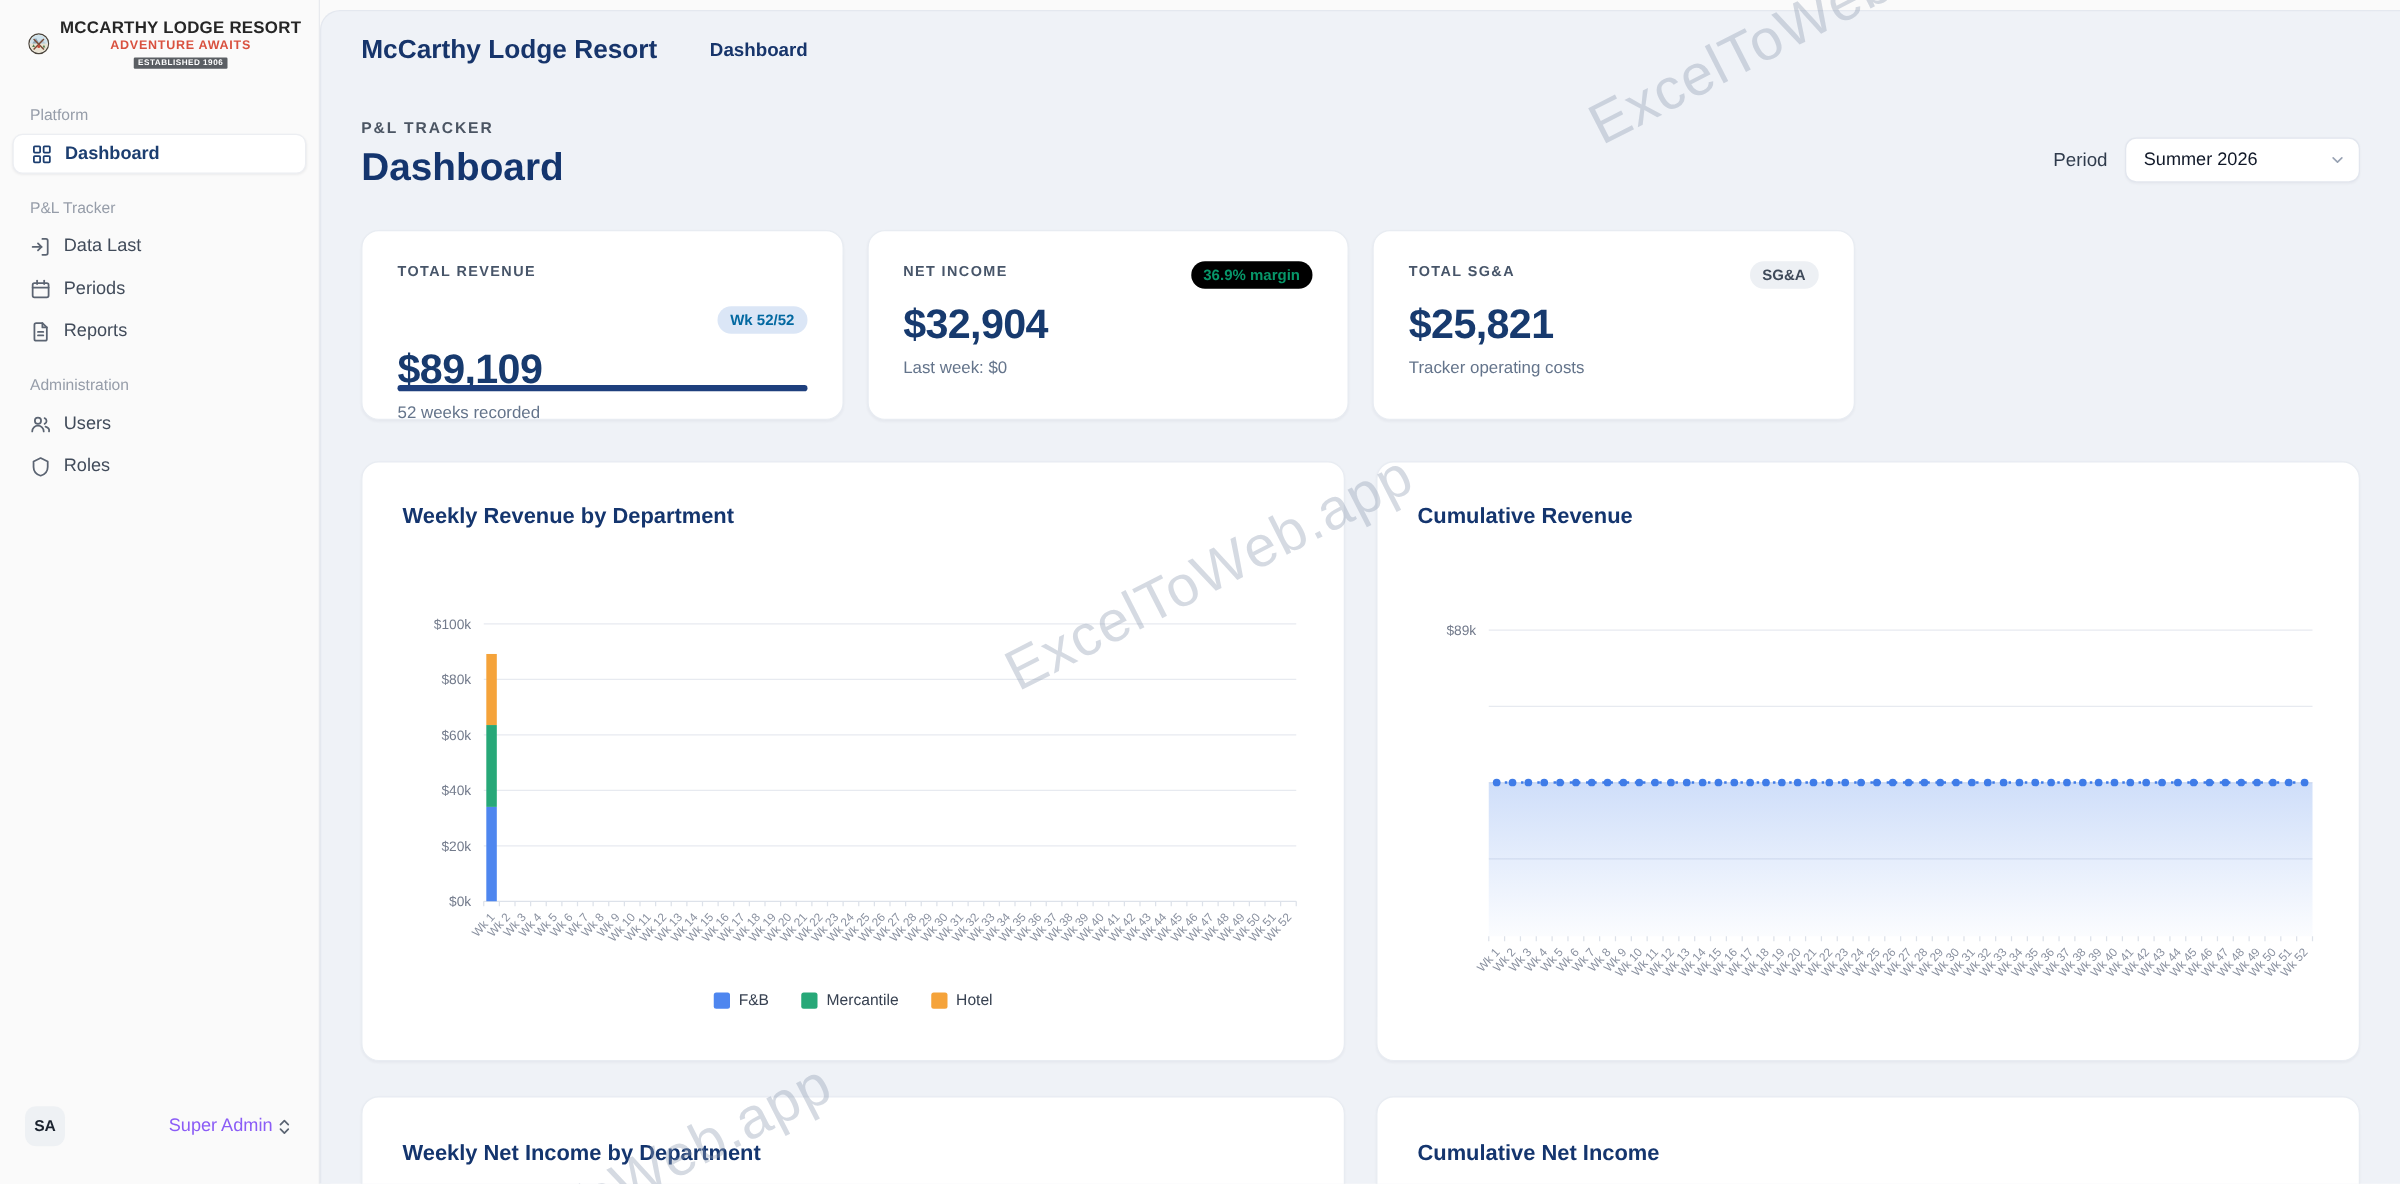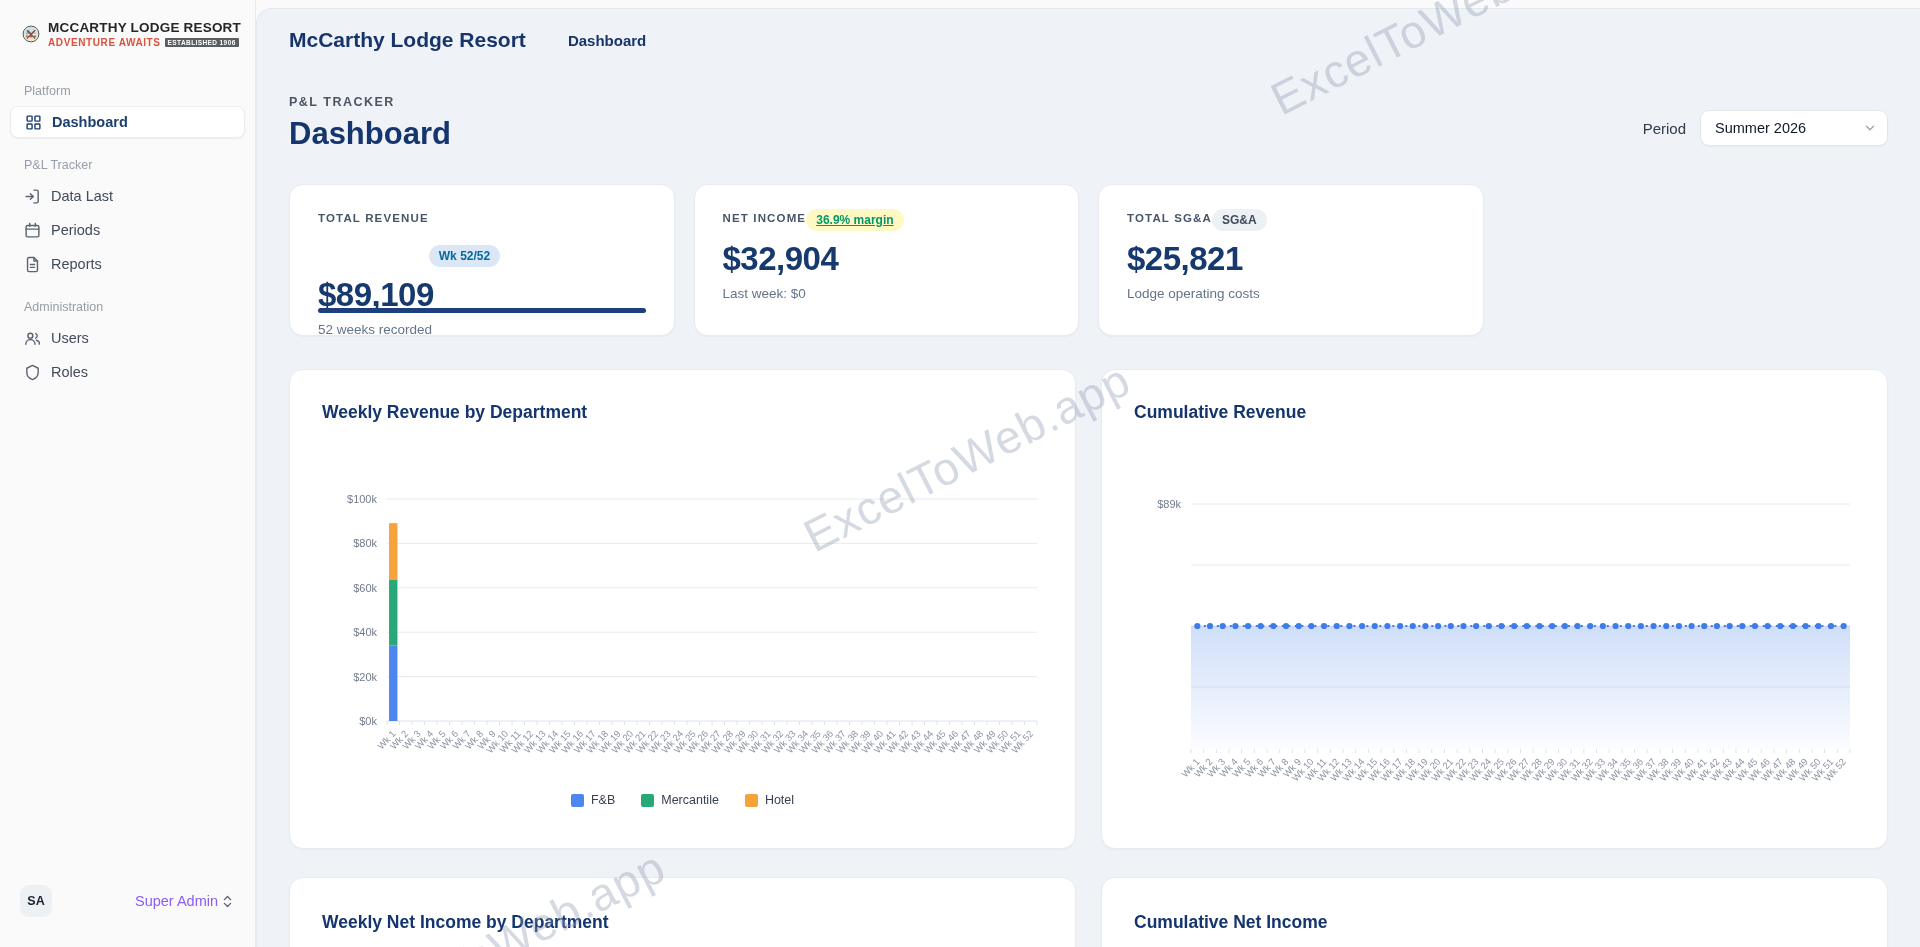--- a/index.html
+++ b/index.html
@@ -6,21 +6,21 @@
   html,body { width:1920px; height:947px; overflow:hidden;
     font-family:"Liberation Sans","DejaVu Sans",sans-serif; background:#fafafa; }
 
   
   .sidebar { position:fixed; left:0; top:0; width:256px; height:947px;
     background:#fafafa; border-right:1px solid #e8eaee; z-index:10; }
   .logo-row { display:flex; align-items:center; gap:8px; padding:14px 14px 10px 22px; }
   .logo-text { display:flex; flex-direction:column; }
   .logo-title { font-size:13.5px; font-weight:800; letter-spacing:.2px; color:#262626;
     font-stretch:condensed; white-space:nowrap; }
-  .logo-sub { display:flex; align-items:center; gap:4px; margin-top:2px; }
+  .logo-sub { display:flex; align-items:center; gap:4px; margin-top:2px;flex-direction:column; }
   .logo-tagline { font-size:10px; font-weight:800; color:#d9513f; letter-spacing:.6px; }
   .logo-est { font-size:6.5px; font-weight:700; color:#fff; background:#5a5e63;
     padding:1px 3px; border-radius:1px; letter-spacing:.4px; }
   .nav-section { margin-top:14px; }
   .nav-label { font-size:12.5px; color:#969da9; padding:6px 16px 6px 24px; }
   .nav-item { display:flex; align-items:center; gap:10px; height:32px; margin:2px 10px;
     padding:0 14px; border-radius:8px; font-size:14.5px; color:#414b5a; cursor:pointer; }
   .nav-item svg { width:17px; height:17px; stroke:#5b6472; flex:0 0 auto; }
   .nav-item.active { background:#ffffff; border:1px solid #eceef2;
     box-shadow:0 1px 2px rgba(16,24,40,.06); color:#1c3e70; font-weight:700; }
@@ -50,25 +50,25 @@
   .select-wrap select { appearance:none; -webkit-appearance:none; width:188px; height:36px;
     background:#fff; border:1px solid #e2e6ee; border-radius:9px; padding:0 34px 0 14px;
     font-size:14.5px; color:#101828; font-family:inherit; box-shadow:0 1px 2px rgba(16,24,40,.04); }
   .select-wrap svg { position:absolute; right:11px; top:11px; width:14px; height:14px;
     stroke:#98a2b3; pointer-events:none; }
 
   
   .stats-row { display:grid; grid-template-columns:repeat(4,1fr); gap:19px; margin-top:32px; }
   .stat-card { background:#fff; border:1px solid #e8ecf2; border-radius:14px; height:152px;
     padding:24px 28px 18px; box-shadow:0 1px 2px rgba(16,24,40,.04); position:relative; }
-  .stat-top { display:flex; align-items:flex-start; }
+  .stat-top { display:flex; align-items:flex-start; justify-content:space-between; }
   .stat-label { font-size:11.5px; font-weight:700; letter-spacing:.1em; color:#475569; padding-top:3px; }
   .badge { font-size:12px; font-weight:700; padding:4px 10px; border-radius:999px; white-space:nowrap; }
   .badge-blue { background:#dbe6f6; color:#0369a1;margin-top:36px; }
-  .badge-green { background:#fef9c3; color:#079669;text-decoration:underline; }
+  .badge-green { background:#000000; color:#079669; }
   .badge-neutral { background:#edf0f4; color:#3f4a5a; }
   .stat-value { font-size:33px; font-weight:800; color:#173a6e; margin-top:9px; letter-spacing:-.5px; }
   .stat-sub { font-size:13.5px; color:#64748b; margin-top:8px; }
   .stat-progress { position:absolute; left:28px; right:28px; bottom:22px; height:5px;
     border-radius:3px; background:#1e3f7d; }
 
   
   .charts-row { display:grid; grid-template-columns:1fr 1fr; gap:25px; margin-top:33px; }
   .chart-card { background:#fff; border:1px solid #e8ecf2; border-radius:14px; height:480px;
     padding:32px 32px 18px; box-shadow:0 1px 2px rgba(16,24,40,.04); }
@@ -231,21 +231,21 @@
         </div>
         <div class="stat-value">$32,904</div>
         <div class="stat-sub">Last week: $0</div>
       </div>
       <div class="stat-card">
         <div class="stat-top">
           <span class="stat-label">TOTAL SG&amp;A</span>
           <span class="badge badge-neutral">SG&amp;A</span>
         </div>
         <div class="stat-value">$25,821</div>
-        <div class="stat-sub">Lodge operating costs</div>
+        <div class="stat-sub">Tracker operating costs</div>
       </div>
     </div>
 
     <div class="charts-row">
       <div class="chart-card">
         <div class="chart-title">Weekly Revenue by Department</div>
         <svg id="svg-bar" class="plot" width="719" height="320" viewBox="0 0 719 320">
             <line x1="65" y1="258" x2="715" y2="258" stroke="#dde2ea" stroke-width="1"></line>
             <text x="55" y="262" text-anchor="end" class="ax">$0k</text>
             <line x1="65" y1="213.6" x2="715" y2="213.6" stroke="#e7eaf0" stroke-width="1"></line>

